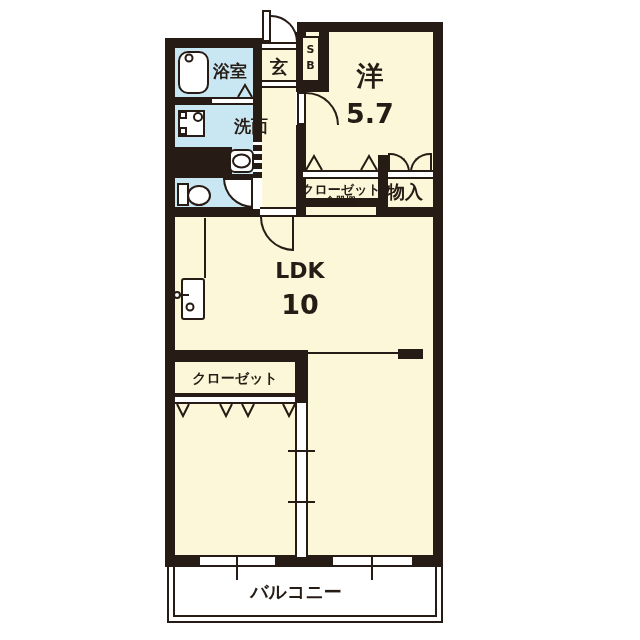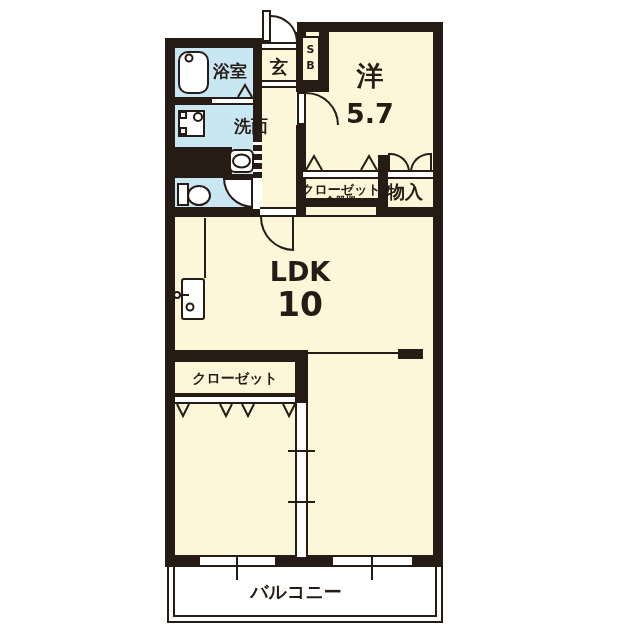--- a/index.html
+++ b/index.html
@@ -159,18 +159,18 @@
   <div class="label" style="left:205px;top:60px;width:50px;height:22px;font-size:17px;">浴室</div>
   <div class="label" style="left:266px;top:55px;width:26px;height:24px;font-size:18px;">玄</div>
   <div class="label" style="left:301px;top:40px;width:19px;height:18px;font-size:11px;">S</div>
   <div class="label" style="left:301px;top:56px;width:19px;height:18px;font-size:11px;">B</div>
   <div class="label" style="left:203px;top:115px;width:46px;height:22px;font-size:17px;padding-left:25px;">洗面</div>
   <div class="label" style="left:344px;top:58px;width:52px;height:34px;font-size:27px;">洋</div>
   <div class="label" style="left:344px;top:96px;width:52px;height:34px;font-size:27px;">5.7</div>
   <div class="label" style="left:304px;top:181px;width:74px;height:16px;font-size:13px;">クローゼット</div>
   <div class="label" style="left:389px;top:180px;width:32px;height:24px;font-size:18px;">物入</div>
   <div class="label" style="left:305px;top:195px;width:71px;height:11px;font-size:10px;">食器棚</div>
-  <div class="label" style="left:260px;top:255px;width:80px;height:32px;font-size:27px;">LDK</div>
-  <div class="label" style="left:260px;top:288px;width:80px;height:32px;font-size:33px;">10</div>
+  <div class="label" style="left:260px;top:255px;width:80px;height:32px;font-size:22px;">LDK</div>
+  <div class="label" style="left:260px;top:288px;width:80px;height:32px;font-size:27px;">10</div>
   <div class="label" style="left:177px;top:366px;width:116px;height:24px;font-size:14px;">クローゼット</div>
   <div class="label" style="left:216px;top:579px;width:160px;height:26px;font-size:18px;">バルコニー</div>
 
 </div>
 
 </body></html>

